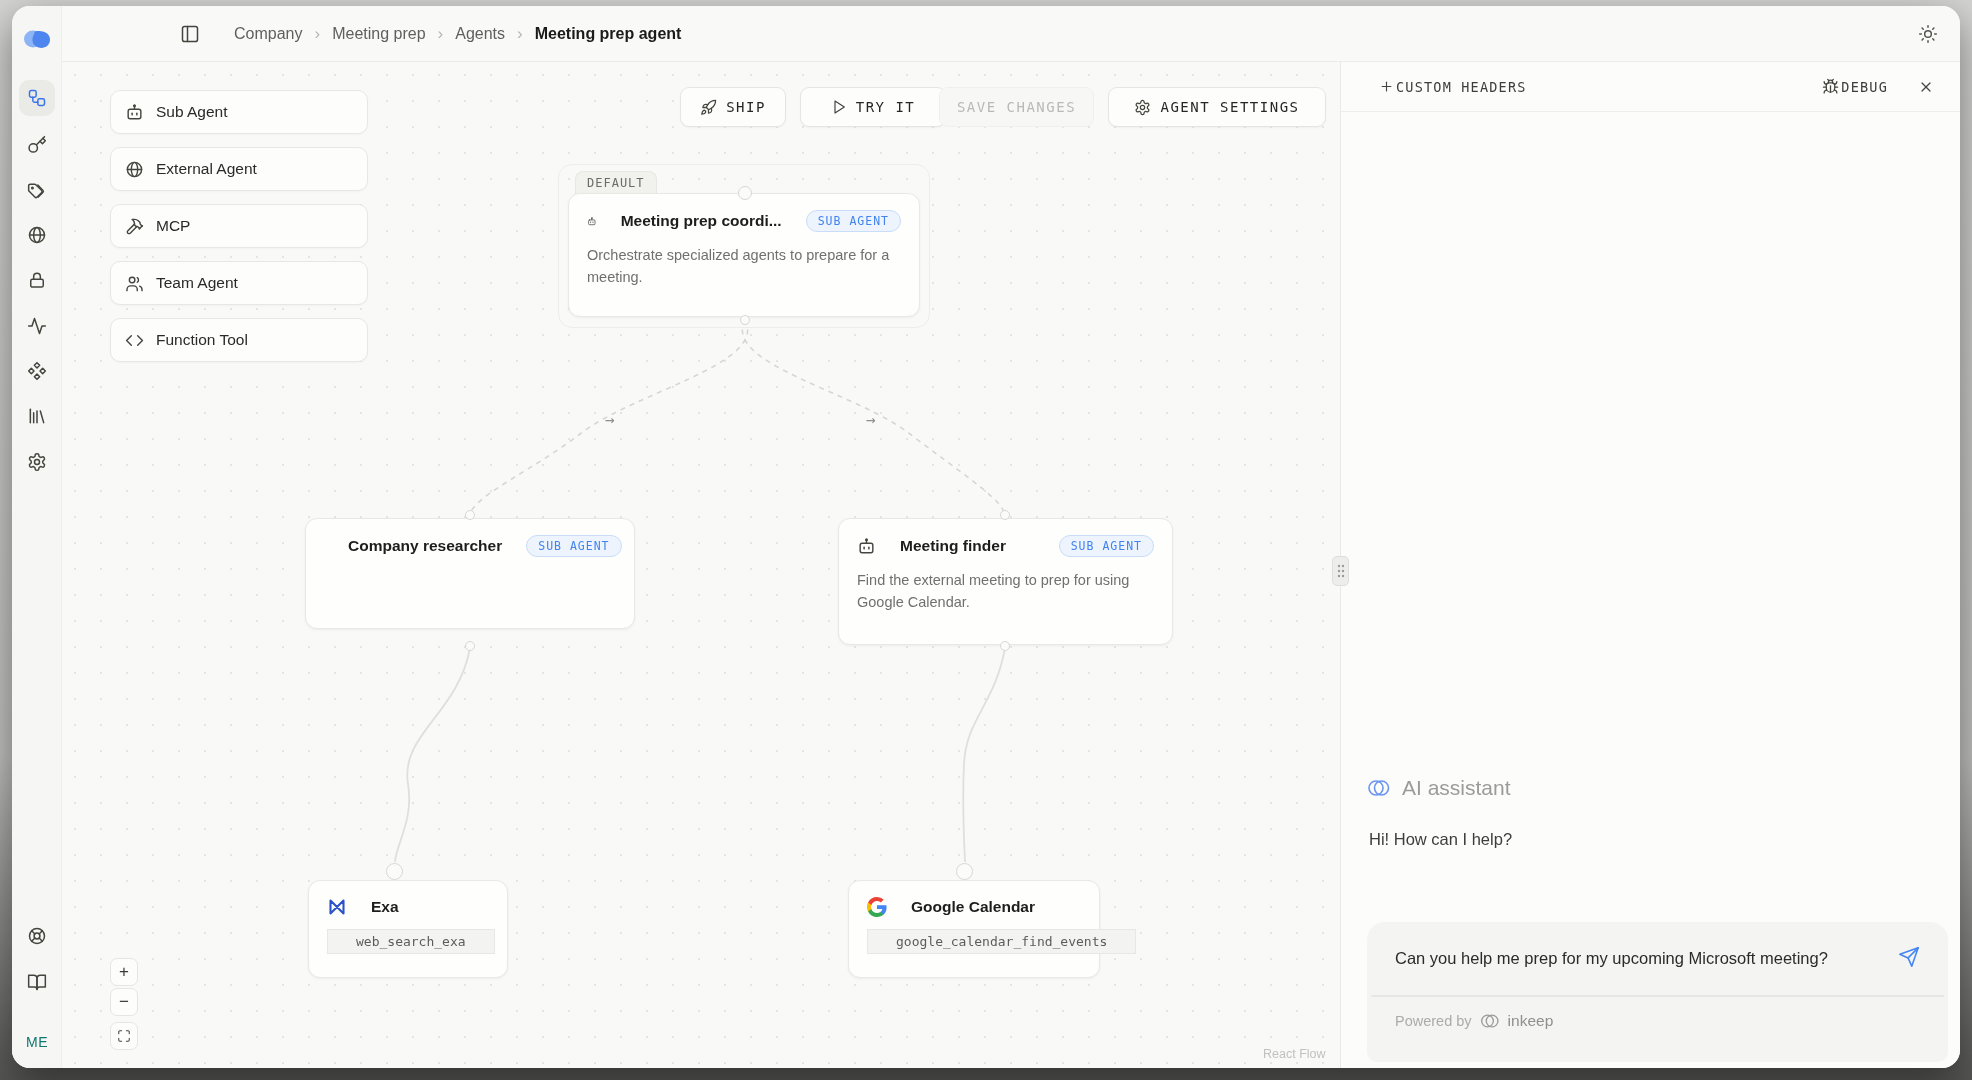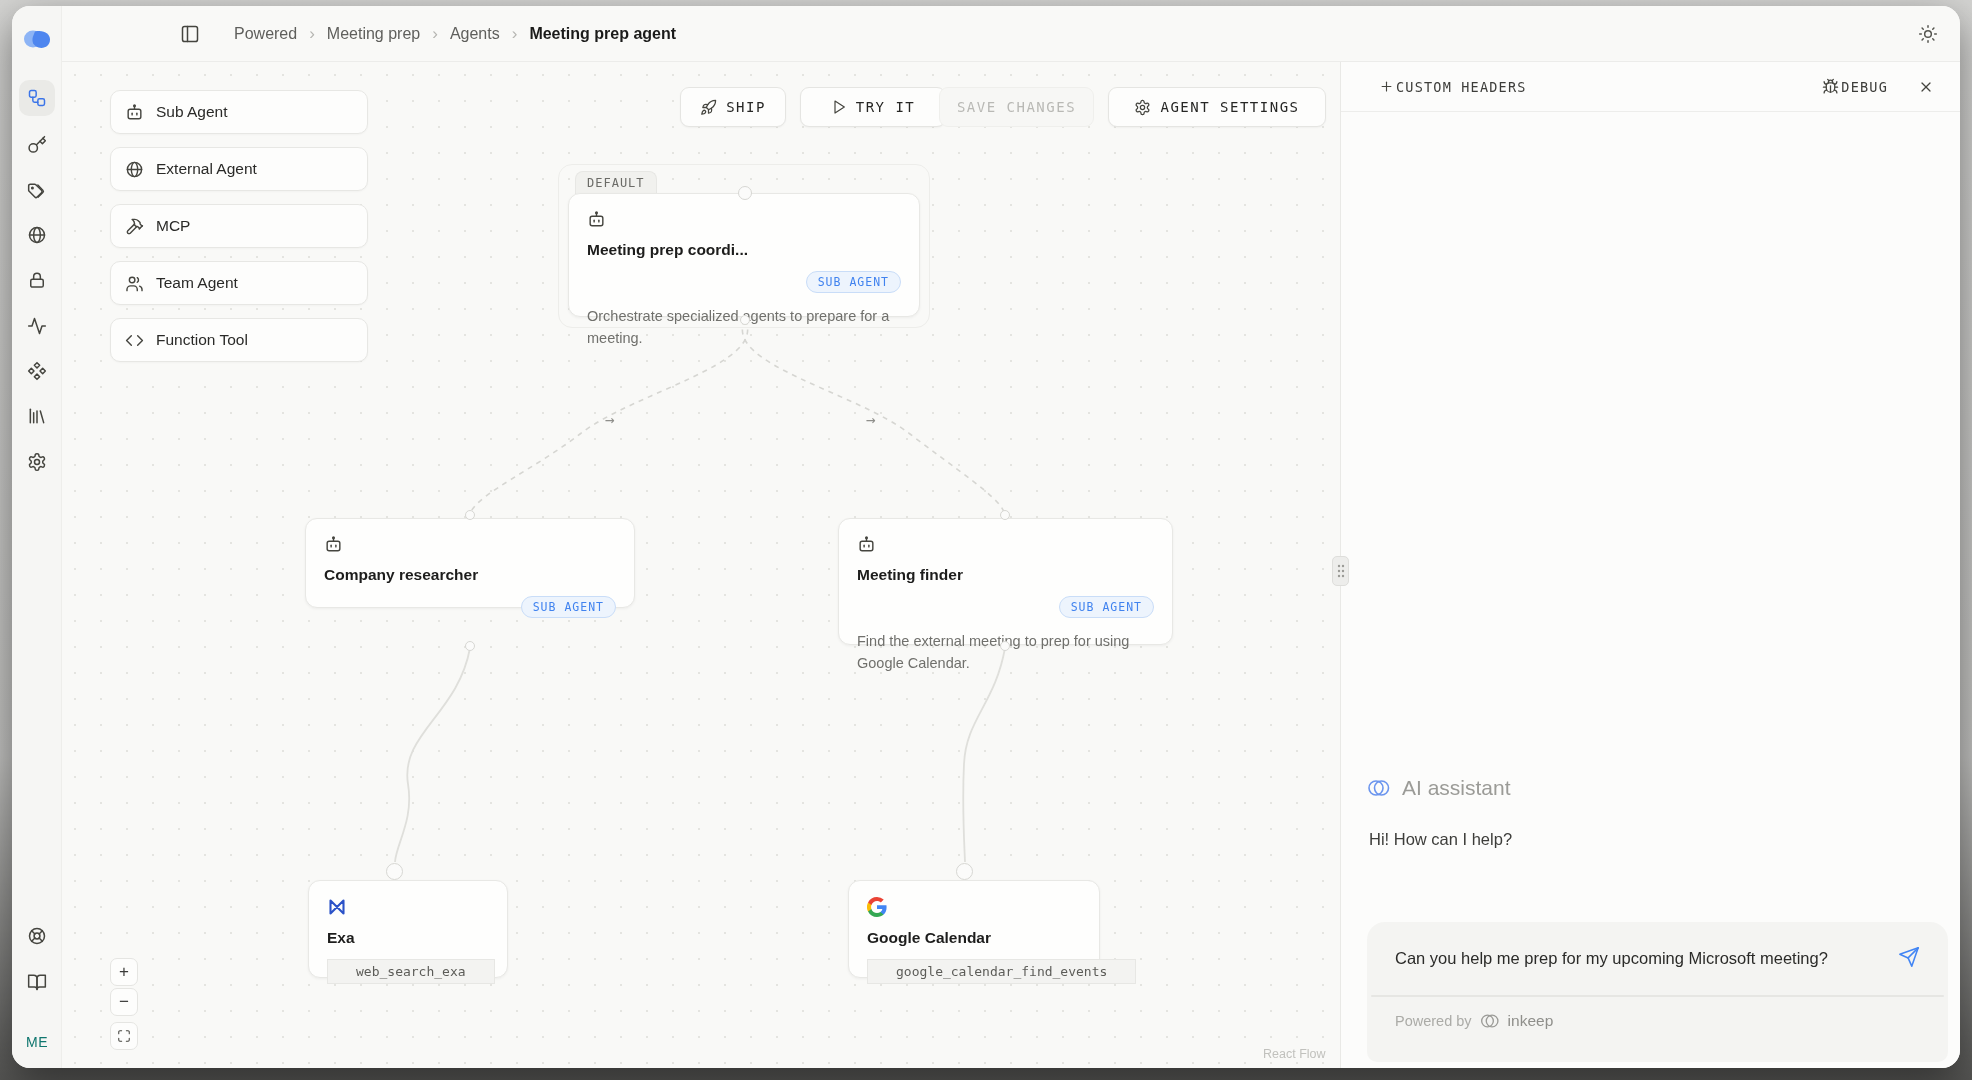--- a/index.html
+++ b/index.html
@@ -47,21 +47,21 @@
     position:absolute; top:25px; height:40px; border-radius:9px;
     background:#fdfdfc; border:1px solid #e5e5e2; box-shadow:0 1px 2px rgba(0,0,0,.04);
     display:flex; align-items:center; justify-content:center; gap:9px;
     font-family:"DejaVu Sans Mono", monospace; font-size:14px; letter-spacing:1.5px; color:#262624; z-index:6;
   }
   .tbtn.ghost { background:#f7f7f5; border-color:#efefec; box-shadow:none; color:#b9b9b5; }
   .node {
     position:absolute; background:#fefefd; border:1px solid #e8e8e5; border-radius:12px;
     box-shadow:0 1px 3px rgba(0,0,0,.05); z-index:4; padding:16px 18px;
   }
-  .node-head { display:flex; align-items:flex-start; gap:12px;flex-direction:column; }
+  .node-head { display:flex; align-items:center; gap:24px; }
   .node-title { font-size:15.5px; font-weight:bold; color:#1d1d1c; white-space:nowrap; }
   .badge {
     margin-left:auto; font-family:"DejaVu Sans Mono", monospace; font-size:11.5px; letter-spacing:1px;
     color:#4183ef; background:#edf4fd; border:1px solid #c9ddf8; border-radius:999px; padding:3px 11px; white-space:nowrap;
   }
   .node-desc { margin-top:12px; font-size:14.5px; line-height:1.55; color:#70706c; }
   .chip {
     display:inline-block; margin-top:12px; font-family:"DejaVu Sans Mono", monospace; font-size:13px;
     color:#5c5c58; background:#f3f3f1; border:1px solid #e7e7e4; border-radius:0; padding:4px 28px;
   }
@@ -195,21 +195,21 @@
   </div>
 
   <div class="header">
     <div class="abs" style="left:118px;top:18px">
       <svg class="ic" width="20" height="20" viewBox="0 0 24 24">
           <rect x="3" y="3" width="18" height="18" rx="2.5"></rect>
           <path d="M9 3v18"></path>
         </svg>
     </div>
     <div class="crumbs">
-      <span>Powered</span>
+      <span>Company</span>
       <span class="crumb-sep">›</span>
       <span>Meeting prep</span>
       <span class="crumb-sep">›</span>
       <span>Agents</span>
       <span class="crumb-sep">›</span>
       <span class="crumb-current">Meeting prep agent</span>
     </div>
     <div class="abs" style="right:22px;top:18px">
       <svg class="ic" width="20" height="20" viewBox="0 0 24 24" style="stroke:#55554f">
           <circle cx="12" cy="12" r="4"></circle>
@@ -315,21 +315,21 @@
             <rect x="4" y="8" width="16" height="12" rx="2.5"></rect>
             <path d="M9 13v2"></path>
             <path d="M15 13v2"></path>
           </svg>
         <span class="node-title">Meeting prep coordi...</span>
         <span class="badge mono">SUB AGENT</span>
       </div>
       <div class="node-desc">Orchestrate specialized agents to prepare for a meeting.</div>
     </div>
 
-    <div class="node" style="left:243px;top:456px;width:330px;height:90px">
+    <div class="node" style="left:243px;top:456px;width:330px;height:111px">
       <div class="node-head">
         <svg class="ic" width="19" height="19" viewBox="0 0 24 24">
             <path d="M12 8V4.5"></path>
             <circle cx="12" cy="3.5" r="1"></circle>
             <rect x="4" y="8" width="16" height="12" rx="2.5"></rect>
             <path d="M9 13v2"></path>
             <path d="M15 13v2"></path>
           </svg>
         <span class="node-title">Company researcher</span>
         <span class="badge mono">SUB AGENT</span>

